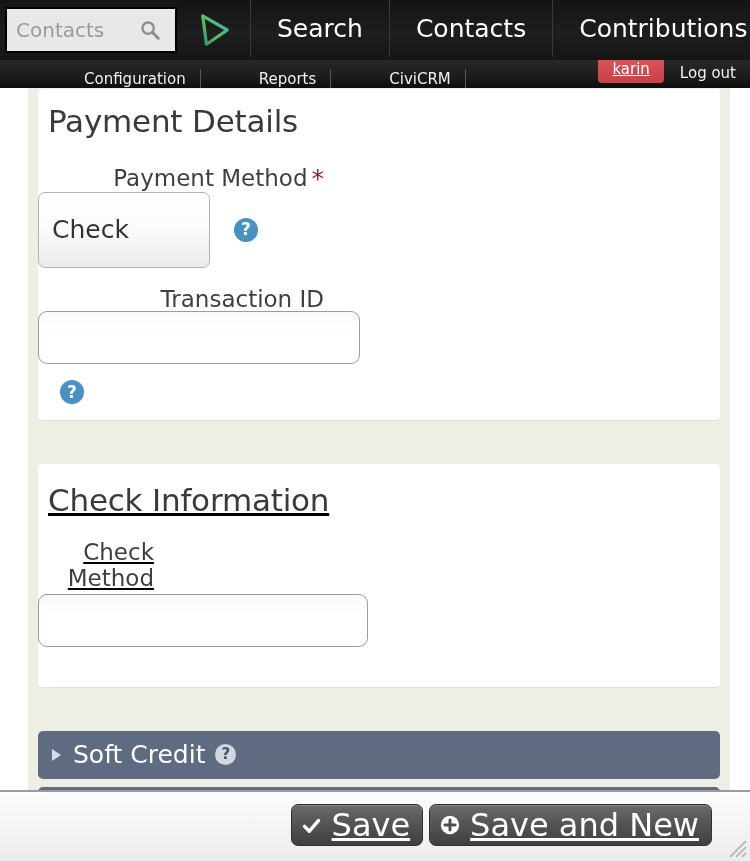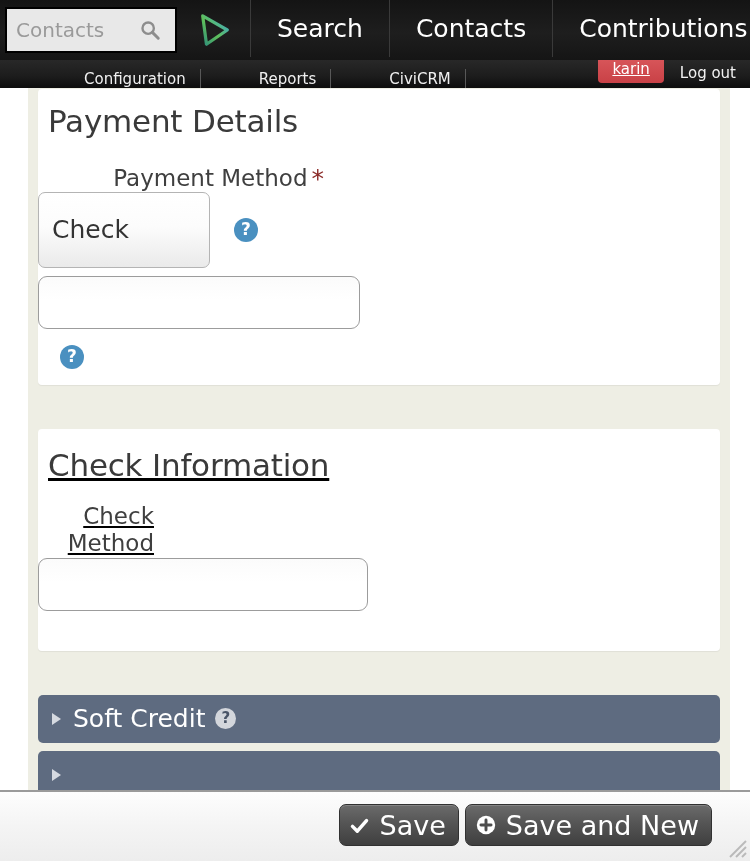--- a/index.html
+++ b/index.html
@@ -189,26 +189,27 @@
     z-index: 12;
   }
   .btn-row {
     position: absolute; right: 38px; top: 12px;
     display: flex; align-items: center; gap: 6px;
   }
   .btn {
     background: linear-gradient(to bottom, #6b6b6b 0%, #555555 45%, #3f3f3f 100%);
     border: 1px solid #313131;
     border-radius: 7px;
-    color: #ffffff; font-size: 27px;
+    color: #ffffff; font-size: 32px;
     height: 42px; padding: 0 12px 0 8px;
     display: flex; align-items: center; gap: 8px;
     cursor: pointer; white-space: nowrap;
     box-shadow: inset 0 1px 0 rgba(255,255,255,0.18);
     font-family: "DejaVu Sans", "Liberation Sans", sans-serif;
+    text-decoration: underline;
   }
   .btn-glyph {
     font-size: 22px; line-height: 1; color: #ffffff;
     display: inline-flex; align-items: center; justify-content: center;
     width: 24px; flex: none;
   }
   .resize-grip {
     position: absolute; right: 2px; bottom: 2px;
     width: 26px; height: 26px; opacity: 0.45;
   }
@@ -294,20 +295,23 @@
             <div class="select-box">
               <span>Check</span>
             </div>
             <span class="help-icon" style="margin:26px 0 0 24px;">
               <span>?</span>
             </span>
           </div>
         </div>
 
         <div class="form-row" style="margin-top:8px;">
+          <div class="form-label" style="padding-top:11px;">
+            <span>Transaction ID</span>
+          </div>
           <div style="display:flex; flex-direction:column;">
             <input class="text-input" style="width: 322px;" type="text" placeholder="">
             <span class="help-icon" style="margin:16px 0 0 22px;">
               <span>?</span>
             </span>
           </div>
         </div>
       </div>
 
       <div class="panel" style="margin-top:44px; padding-bottom:40px;text-decoration:underline;">

